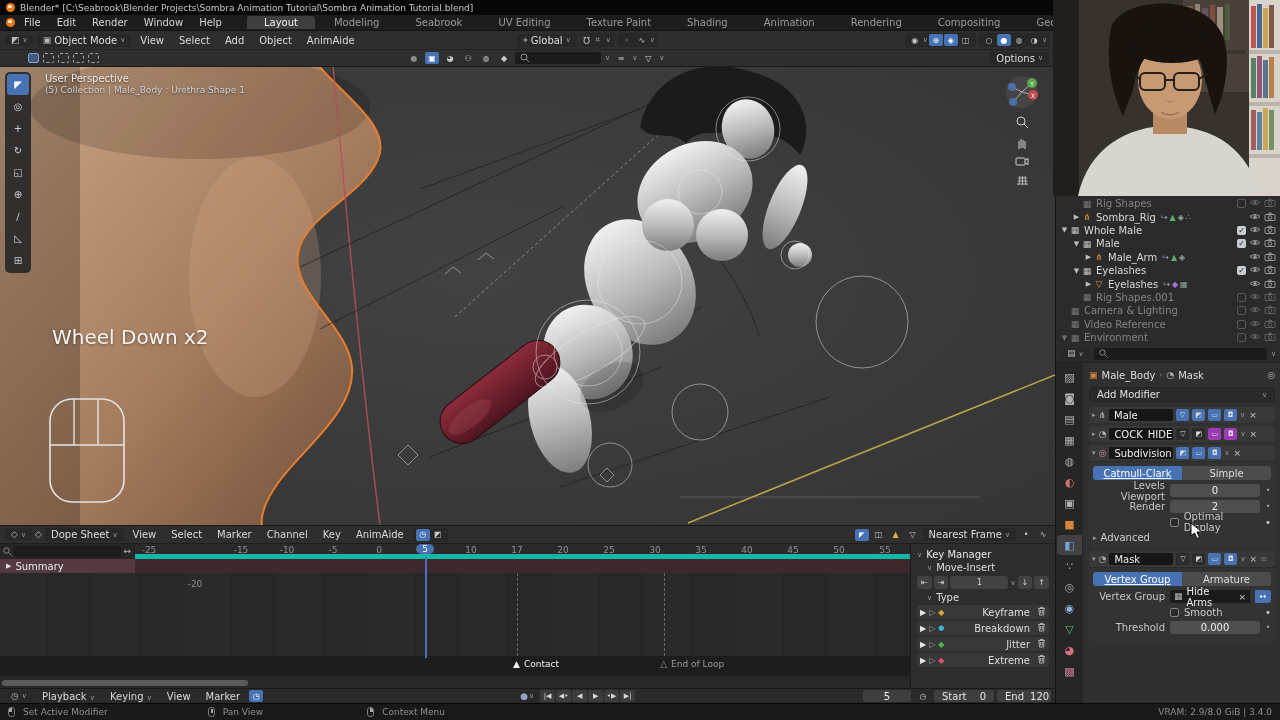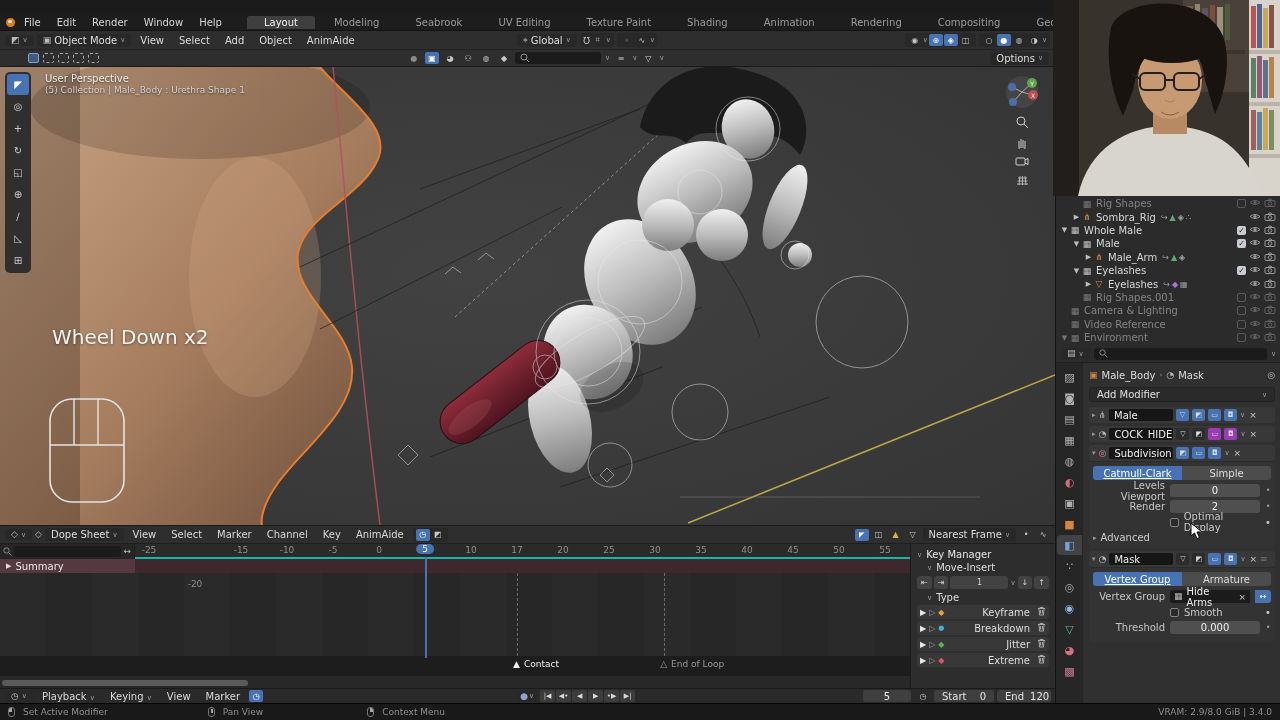--- a/index.html
+++ b/index.html
@@ -44,21 +44,21 @@
   .vp-label2{position:absolute;left:45px;top:18px;color:#d2d2d2;font-size:9px;text-shadow:0 1px 2px #0008;}
   .hint1{position:absolute;left:52px;top:258px;font-size:20px;color:#f4f4f4;text-shadow:0 1px 3px #0006;}
   .hint2{position:absolute;left:48px;top:289px;font-size:27px;color:#f4f4f4;text-shadow:0 1px 3px #0006;}
   .mouse-diagram{position:absolute;left:48px;top:330px;}
   .navgizmo{position:absolute;right:16px;top:8px;display:flex;flex-direction:column;align-items:center;gap:7px;}
 
   
   .dopesheet{left:0;top:525px;width:1055px;height:163px;background:#262626;border-top:1px solid #1a1a1a;}
   .ds-header{position:absolute;left:0;top:0;width:1055px;height:18px;background:#2e2e2e;border-bottom:1px solid #1e1e1e;display:flex;align-items:center;gap:3px;padding:0 5px;}
   .ds-body{position:absolute;left:0;top:18px;width:910px;height:145px;overflow:hidden;background:#282828;}
-  .ds-ruler{position:absolute;left:0;top:0;width:910px;height:15px;background:#2a2a2a;border-bottom:2px solid #14b8a6;}
+  .ds-ruler{position:absolute;left:0;top:0;width:910px;height:15px;background:#2a2a2a;border-bottom:5px solid #14b8a6;}
   .tick{position:absolute;top:1px;transform:translateX(-50%);color:#8f8f8f;font-size:9px;}
   .tick.cur{background:#4772b3;color:#fff;border-radius:6px;padding:0 6px;top:0;}
   .ds-grid{position:absolute;top:29px;bottom:33px;width:1px;background:#222;}
   .ds-search{position:absolute;left:0;top:0;width:135px;height:15px;background:#262626;border-right:1px solid #1e1e1e;display:flex;align-items:center;gap:2px;padding:0 3px;}
   .ds-search .field{flex:1;height:11px;background:#1b1b1b;border-radius:3px;display:flex;align-items:center;padding:0 3px;}
   .ds-summary-l{position:absolute;left:0;top:15px;width:135px;height:14px;background:#543a40;display:flex;align-items:center;gap:4px;padding:0 6px;color:#e8e8e8;}
   .ds-summary-r{position:absolute;left:135px;top:15px;width:775px;height:14px;background:#3f282d;}
   .ds-keys{position:absolute;left:0;top:29px;width:910px;height:83px;background:repeating-linear-gradient(90deg,#2a2a2a 0 46px,#272727 46px 92px);}
   .ds-markerbar{position:absolute;left:0;top:112px;width:910px;height:20px;background:#1d1d1d;}
   .ds-scroll{position:absolute;left:2px;top:136px;width:246px;height:6px;background:#5a5a5a;border-radius:3px;}
@@ -132,20 +132,24 @@
   .advrow{display:flex;align-items:center;gap:4px;color:#cdcdcd;margin-top:4px;}
   .vgfield{flex:1;background:#1b1b1b;border-radius:3px 0 0 3px;height:13px;display:flex;align-items:center;gap:4px;padding:0 4px;color:#ececec;}
   .vgswap{width:16px;height:13px;background:#4772b3;border-radius:0 3px 3px 0;display:flex;align-items:center;justify-content:center;color:#fff;font-size:8px;}
   .cursor{position:absolute;z-index:60;pointer-events:none;}
 </style>
 </head>
 <body>
 
 <div class="app">
 
+  <div class="abs titlebar">
+    <span class="blogo"></span>
+    <span>Blender* [C:\Seabrook\Blender Projects\Sombra Animation Tutorial\Sombra Animation Tutorial.blend]</span>
+  </div>
 
   <div class="abs topbar">
     <span class="blogo"></span>
     <span class="menu-item">File</span>
     <span class="menu-item">Edit</span>
     <span class="menu-item">Render</span>
     <span class="menu-item">Window</span>
     <span class="menu-item">Help</span>
     <span style="width:14px"></span>
     <span class="ws active">Layout</span>

